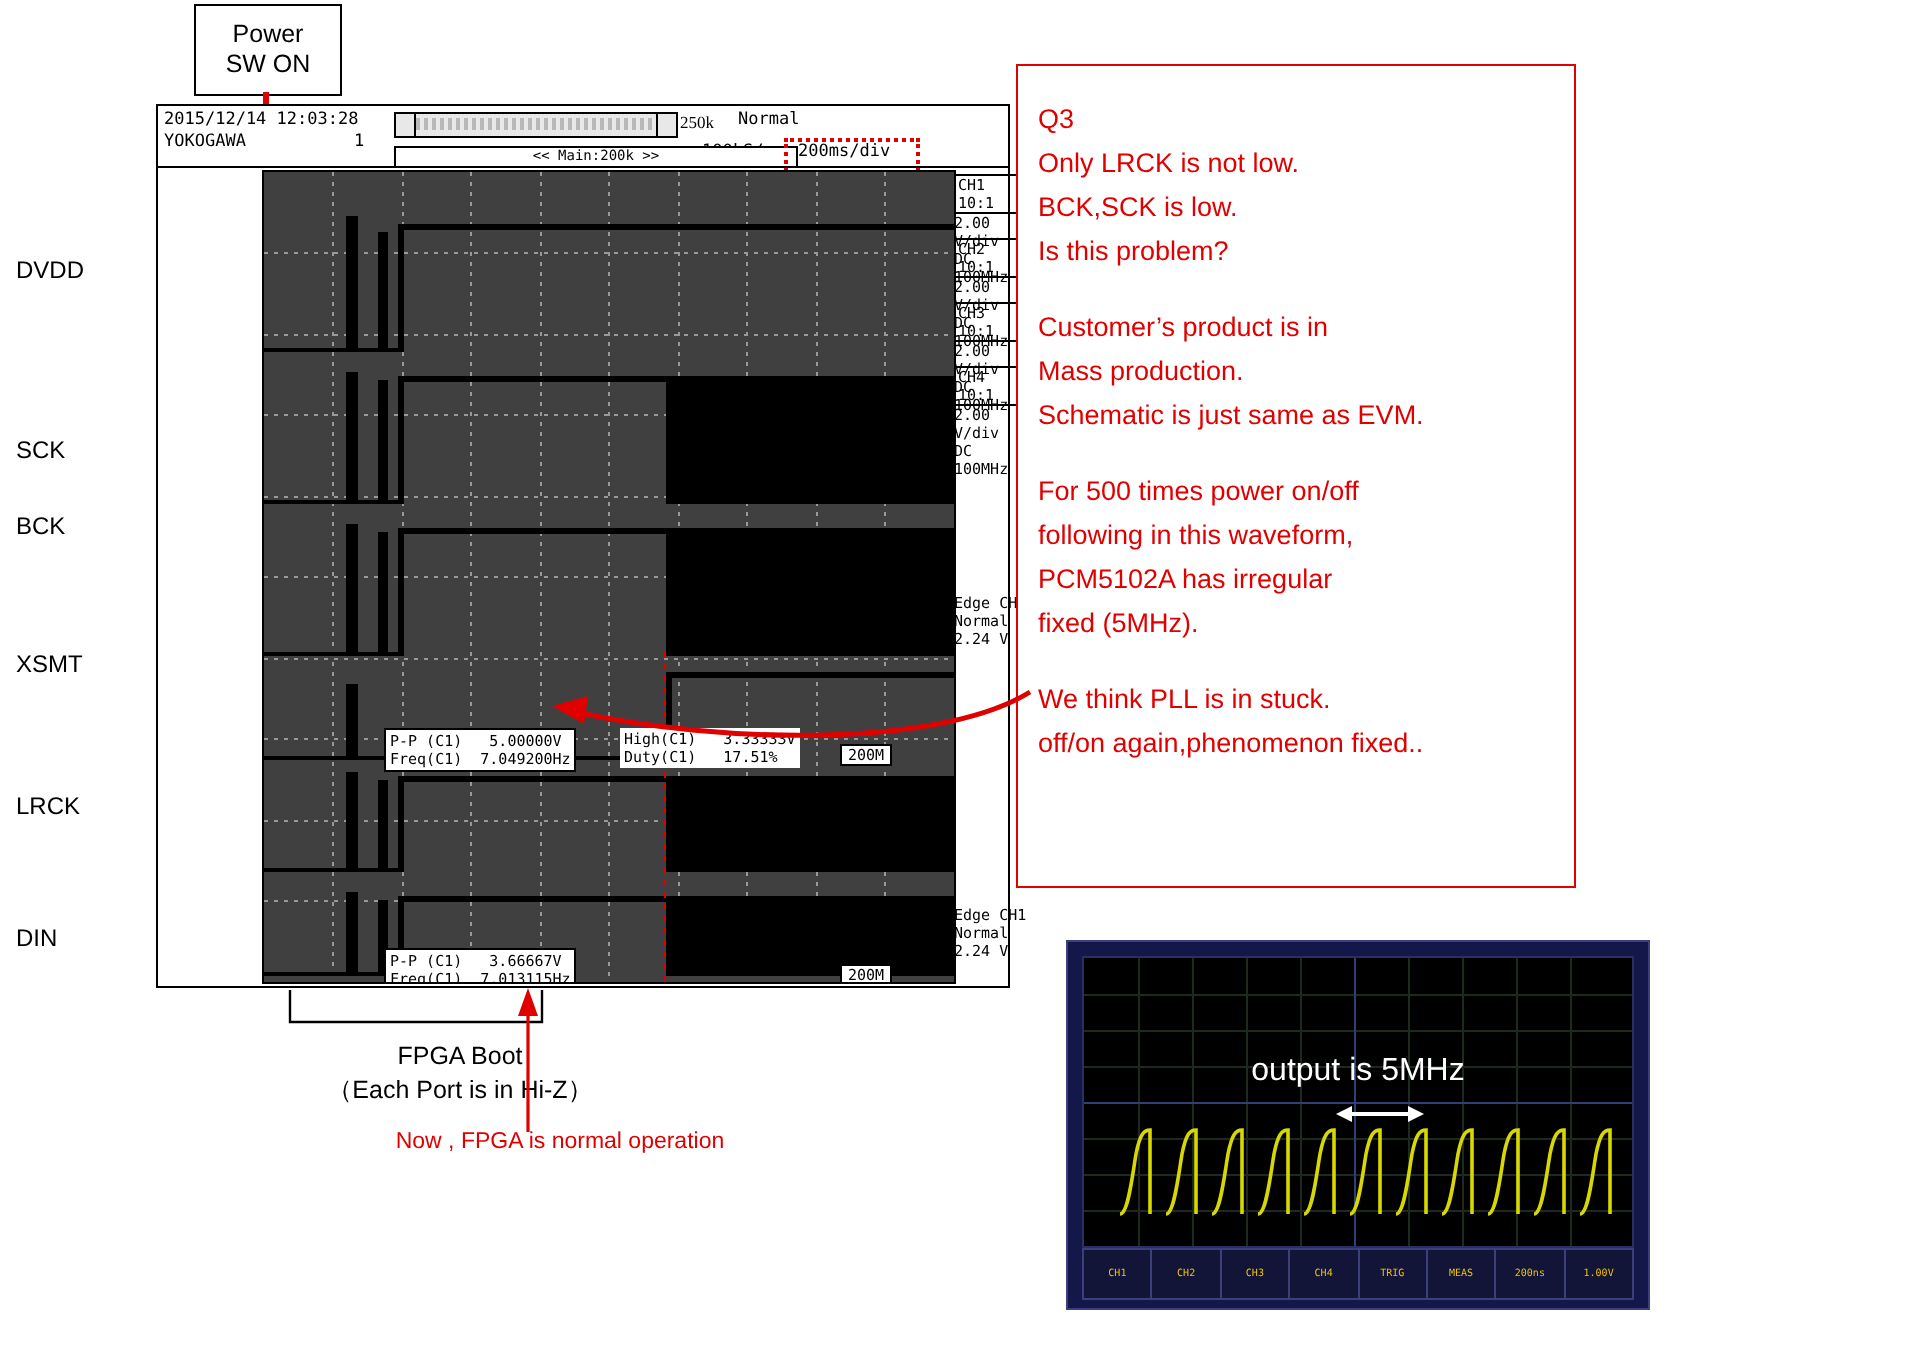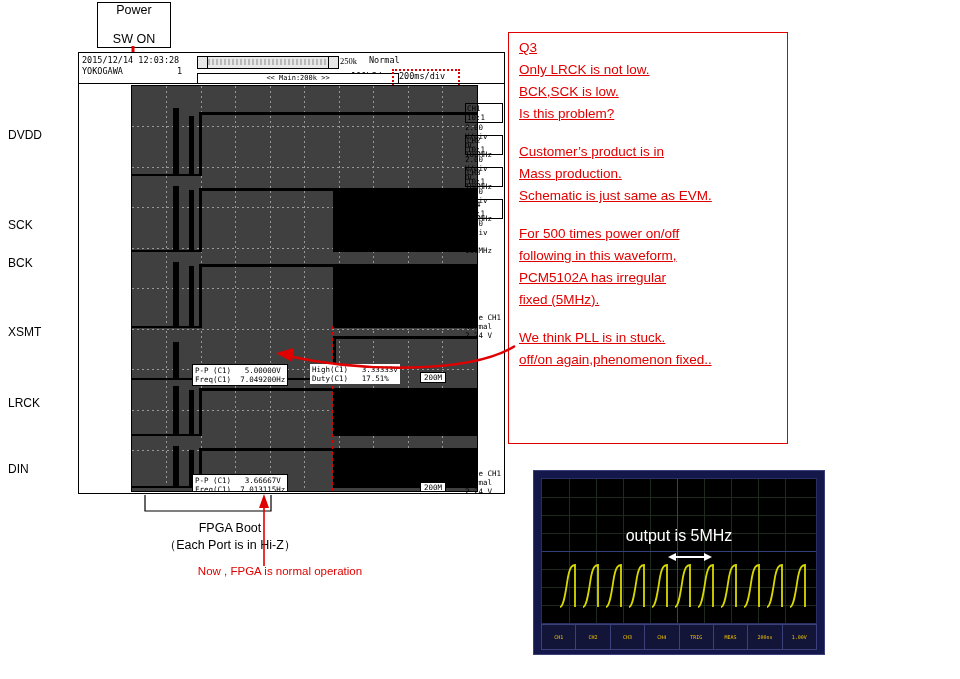--- a/index.html
+++ b/index.html
@@ -9,21 +9,21 @@
     font-family:"Liberation Sans", sans-serif;
     position:relative;
     overflow:hidden;
   }
   .abs{position:absolute;}
 
   
   #power-callout{
     left:97px;top:2px;width:72px;height:44px;
     border:1px solid #000;background:#fff;
-    display:flex;flex-direction:column;align-items:center;justify-content:space-between;
+    display:flex;flex-direction:column;align-items:center;justify-content:center;
     font-size:12.5px;line-height:15px;color:#000;
   }
   #power-arrow{
     left:126px;top:46px;width:14px;height:40px;
   }
 
   
   #scope{
     left:78px;top:52px;width:425px;height:440px;
     border:1px solid #000;background:#fff;
@@ -63,21 +63,21 @@
   .gridv{position:absolute;top:0;bottom:0;width:1px;
      background:repeating-linear-gradient(180deg,#999 0 2px,transparent 2px 5px);}
   .gridh{position:absolute;left:0;right:0;height:1px;
      background:repeating-linear-gradient(90deg,#999 0 2px,transparent 2px 5px);}
 
   
   #readouts{
     position:absolute;left:386px;top:32px;width:38px;bottom:3px;
     font-family:"DejaVu Sans Mono", monospace;font-size:7.5px;color:#000;
   }
-  .ro-block{position:absolute;left:0;width:100%;margin-top:16px;}
+  .ro-block{position:absolute;left:12px;width:100%;}
   .ro-block .bx{border:1px solid #000;padding:0 1px;display:inline-block;}
 
   
   .band{position:absolute;left:0;width:100%;}
   .trace-flat{position:absolute;height:2px;background:#000;}
   .trace-blk{position:absolute;background:#000;}
   .spike{position:absolute;width:3px;background:#000;}
 
   
   .chan-label{
@@ -97,22 +97,22 @@
 
   
   #cursor-line{
     position:absolute;width:1px;background:repeating-linear-gradient(180deg,#e00000 0 3px,transparent 3px 6px);
   }
 
   
   #q3box{
     left:508px;top:32px;width:280px;height:412px;
     border:1.5px solid #e00000;background:#fff;
-    padding:4px 10px;box-sizing:border-box;
-    font-size:13.5px;line-height:22px;color:#e00000;text-decoration:underline;
+    padding:16px 10px;box-sizing:border-box;
+    font-size:13.5px;line-height:22px;color:#e00000;
   }
   #q3box p{margin:0 0 0 0;}
   #q3box .gap{height:16px;}
 
   
   #q3-arrow{left:270px;top:340px;width:250px;height:30px;}
 
   
   #fpga-note{
     left:130px;top:520px;width:200px;

